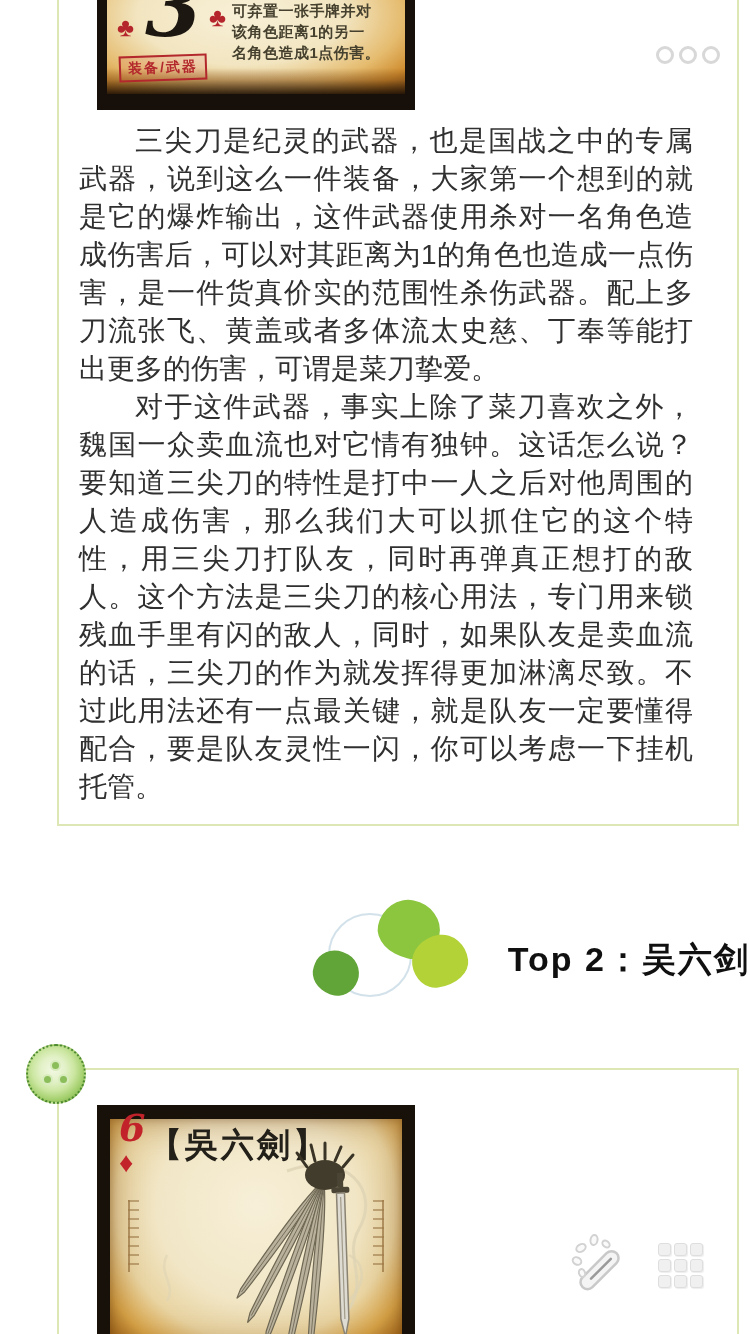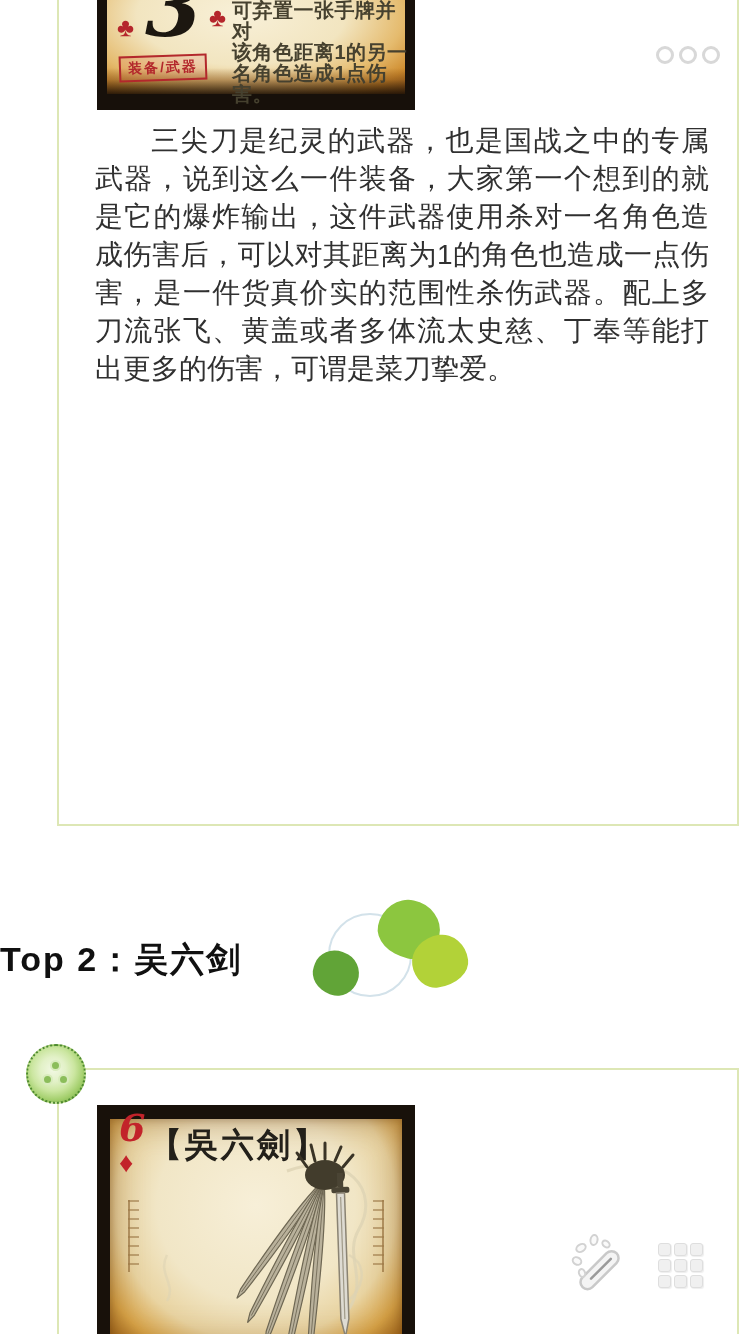--- a/index.html
+++ b/index.html
@@ -53,21 +53,21 @@
     font-size: 82px; color: #1c1710;
     line-height: 1;
   }
   .orn { position: absolute; color: #b5262c; font-size: 26px; line-height: 1; }
   .orn-left  { left: 20px; top: 14px; }
   .orn-right { left: 112px; top: 4px; }
   .ability {
     position: absolute;
     left: 135px; top: 0px;
     width: 176px;
-    font-size: 20px; line-height: 21px;
+    font-size: 15px; line-height: 21px;
     font-weight: bold; color: #46412f;
     letter-spacing: 0.5px;
   }
   .stamp {
     position: absolute;
     left: 22px; top: 55px;
     padding: 2px 7px;
     border: 2px solid #b3282c;
     color: #b3282c;
     font-size: 14px; font-weight: bold;
@@ -81,21 +81,21 @@
     left: 3px; top: 58px;
     font-size: 25px; font-weight: bold;
     color: rgba(255,255,255,0.55);
     letter-spacing: 1px;
     white-space: nowrap;
   }
 
   
   .article-text {
     position: absolute;
-    left: 95px; top: 122px;
+    left: 79px; top: 122px;
     width: 614px;
     font-size: 28px;
     line-height: 38px;
     color: #303030;
     text-align: justify;
   }
   .article-text p { margin: 0; text-indent: 2em; }
 
   
   .dots { position: absolute; left: 656px; top: 46px; display: flex; gap: 5px; }
@@ -128,21 +128,21 @@
     transform: rotate(-8deg);
   }
   .blob-dark {
     left: 313px; top: 54px; width: 46px; height: 44px;
     background: #61a437;
     border-radius: 50% 50% 45% 55% / 48% 52% 52% 48%;
     transform: rotate(20deg);
   }
   .heading-text {
     position: absolute; left: 0; top: 40px; width: 750px;
-    text-align: left;
+    text-align: right;
     font-size: 34px; font-weight: bold;
     color: #101010; letter-spacing: 2px;
     z-index: 3;
   }
 
   
   .corner-btn {
     position: absolute;
     left: 26px; top: 1044px;
     width: 60px; height: 60px;
@@ -243,20 +243,21 @@
     <div class="ability">
       <div>可弃置一张手牌并对</div>
       <div>该角色距离1的另一</div>
       <div>名角色造成1点伤害。</div>
     </div>
     <span class="stamp">装备/武器</span>
   </div>
 
   <div class="article-text">
     <p>三尖刀是纪灵的武器，也是国战之中的专属武器，说到这么一件装备，大家第一个想到的就是它的爆炸输出，这件武器使用杀对一名角色造成伤害后，可以对其距离为1的角色也造成一点伤害，是一件货真价实的范围性杀伤武器。配上多刀流张飞、黄盖或者多体流太史慈、丁奉等能打出更多的伤害，可谓是菜刀挚爱。</p>
+    <p>对于这件武器，事实上除了菜刀喜欢之外，魏国一众卖血流也对它情有独钟。这话怎么说？要知道三尖刀的特性是打中一人之后对他周围的人造成伤害，那么我们大可以抓住它的这个特性，用三尖刀打队友，同时再弹真正想打的敌人。这个方法是三尖刀的核心用法，专门用来锁残血手里有闪的敌人，同时，如果队友是卖血流的话，三尖刀的作为就发挥得更加淋漓尽致。不过此用法还有一点最关键，就是队友一定要懂得配合，要是队友灵性一闪，你可以考虑一下挂机托管。</p>
   </div>
 
   <div class="dots">
     <span></span>
     <span></span>
     <span></span>
   </div>
 
   <div class="heading-wrap">
     <div class="ring"></div>

